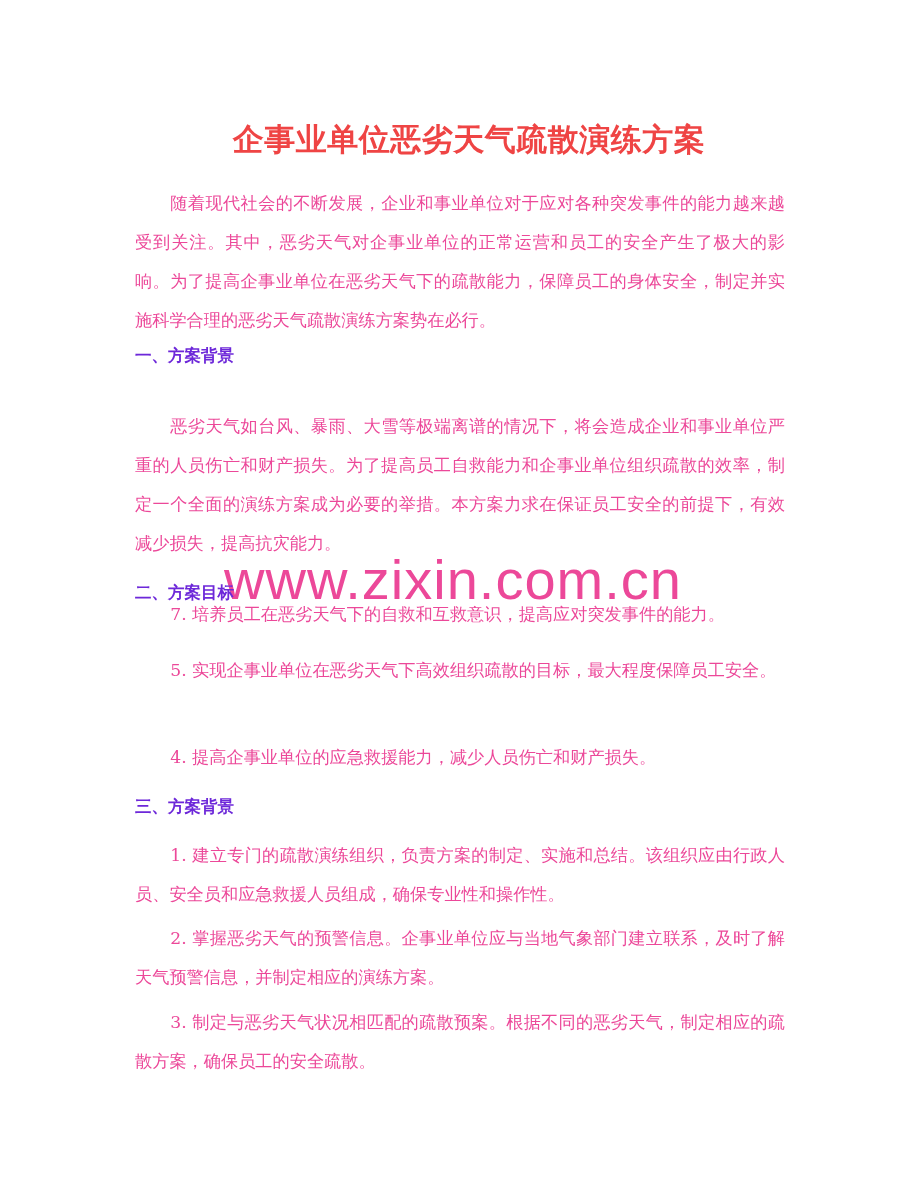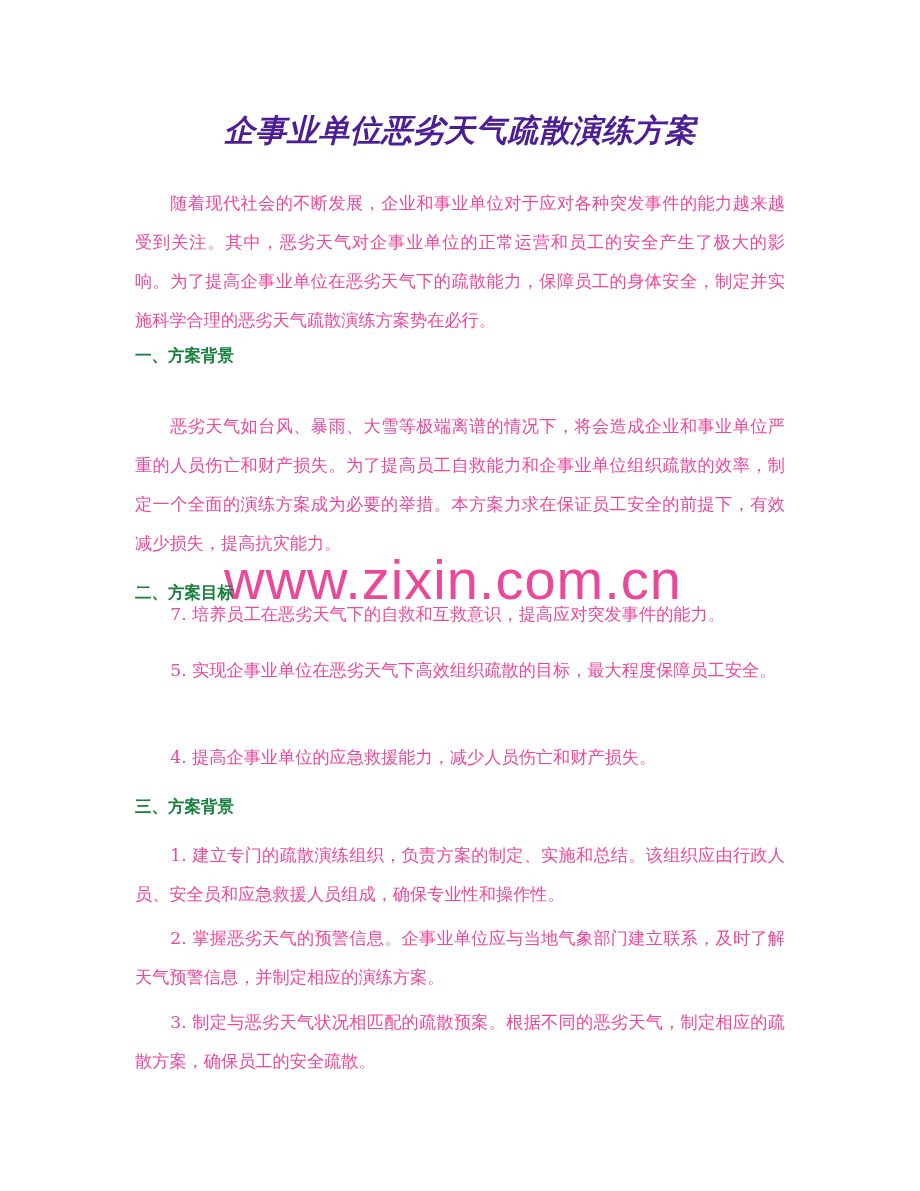--- a/index.html
+++ b/index.html
@@ -24,44 +24,43 @@
     .title {
       position: absolute;
       left: 0;
       top: 108px;
       width: 650px;
       text-align: center;
       font-family: "DejaVu Sans", "Liberation Sans", sans-serif;
       font-weight: bold;
       font-size: 31px;
       letter-spacing: 0.5px;
-      color: #4c1d95;
-      margin: 0;
+      color: #ef4444;
+      margin: 9px;
       line-height: 44px;
-      font-style: italic;
     }
     .para {
       position: absolute;
       left: 0;
       width: 650px;
       font-size: 17.2px;
       line-height: 39px;
       text-indent: 2.05em;
       text-align: justify;
       margin: 0;
       color: #ec4899;
       word-break: break-all;
     }
     .heading {
       position: absolute;
       left: 0;
       font-family: "DejaVu Sans", "Liberation Sans", sans-serif;
       font-weight: bold;
       font-size: 16.5px;
-      color: #15803d;
+      color: #6d28d9;
       margin: 0;
       line-height: 24px;
     }
     .watermark {
       position: absolute;
       left: 224px;
       top: 548px;
       font-family: "Liberation Sans", "DejaVu Sans", sans-serif;
       font-size: 56px;
       color: #ec4899;

